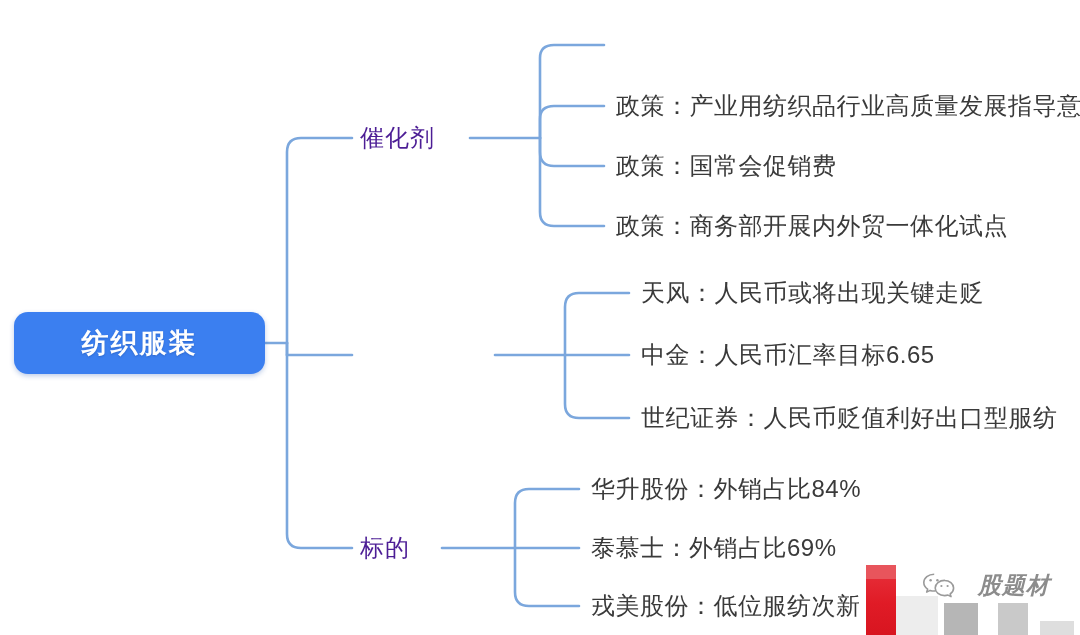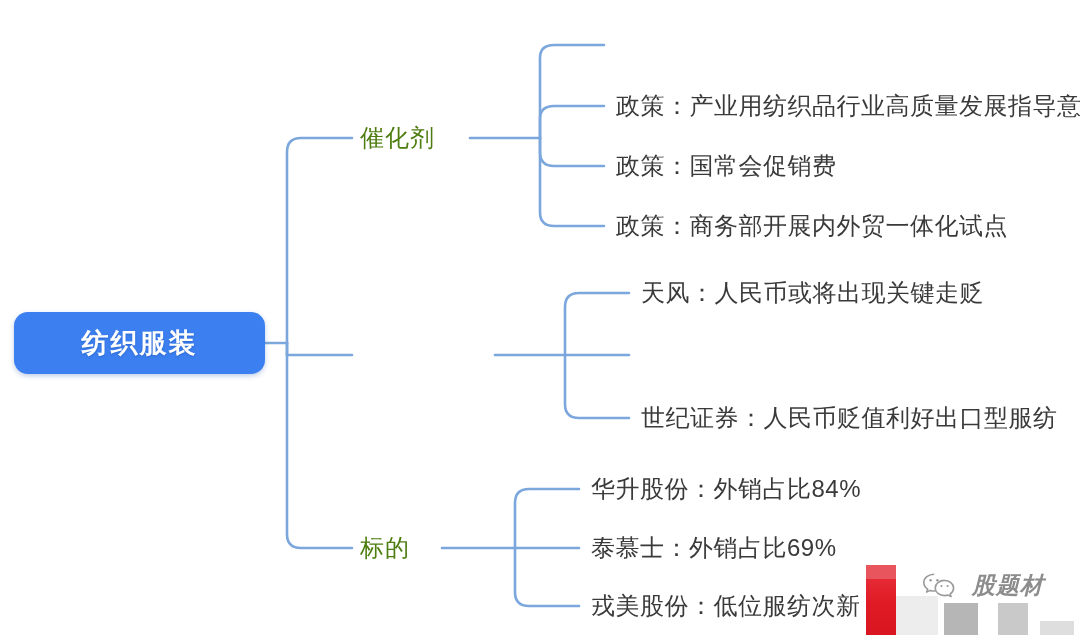--- a/index.html
+++ b/index.html
@@ -43,21 +43,21 @@
     color: #ffffff;
     font-size: 27px;
     font-weight: 700;
     letter-spacing: 2px;
     text-shadow: 0 1px 2px rgba(20,60,140,0.35);
     white-space: nowrap;
   }
   .branch-label {
     position: absolute;
     font-size: 24px;
-    color: #4d7c0f;
+    color: #4c1d95;
     white-space: nowrap;
     transform: translateY(-50%);
     letter-spacing: 1px;
     font-family: Liberation Serif, serif;
   }
   .leaf-label {
     position: absolute;
     font-size: 24px;
     color: #3a3a3a;
     white-space: nowrap;
@@ -113,21 +113,21 @@
     width: 34px;
     height: 14px;
     background: #dedede;
   }
   .wm-logo {
     position: absolute;
     left: 922px;
     top: 570px;
     display: flex;
     align-items: center;
-    gap: 16px;
+    gap: 22px;
   }
   .wm-text {
     font-family: "Liberation Serif", "DejaVu Serif", serif;
     font-size: 23px;
     font-weight: 700;
     font-style: italic;
     color: #8c8c8c;
     white-space: nowrap;
     letter-spacing: 1px;
   }
@@ -170,20 +170,21 @@
   </div>
 
   <div class="branch-label" style="left:360px; top:138px;">催化剂</div>
   <div class="branch-label" style="left:360px; top:548px;">标的</div>
 
   <div class="leaf-label" style="left:616px; top:106px;">政策：产业用纺织品行业高质量发展指导意见</div>
   <div class="leaf-label" style="left:616px; top:166px;">政策：国常会促销费</div>
   <div class="leaf-label" style="left:616px; top:226px;">政策：商务部开展内外贸一体化试点</div>
 
   <div class="leaf-label" style="left:641px; top:293px;">天风：人民币或将出现关键走贬</div>
+  <div class="leaf-label" style="left:641px; top:355px;">中金：人民币汇率目标6.65</div>
   <div class="leaf-label" style="left:641px; top:418px;">世纪证券：人民币贬值利好出口型服纺</div>
 
   <div class="leaf-label" style="left:591px; top:489px;">华升股份：外销占比84%</div>
   <div class="leaf-label" style="left:591px; top:548px;">泰慕士：外销占比69%</div>
   <div class="leaf-label" style="left:591px; top:606px;">戎美股份：低位服纺次新</div>
 
   <div class="wm-gray-a"></div>
   <div class="wm-gray-b"></div>
   <div class="wm-gray-c"></div>
   <div class="wm-gray-d"></div>

